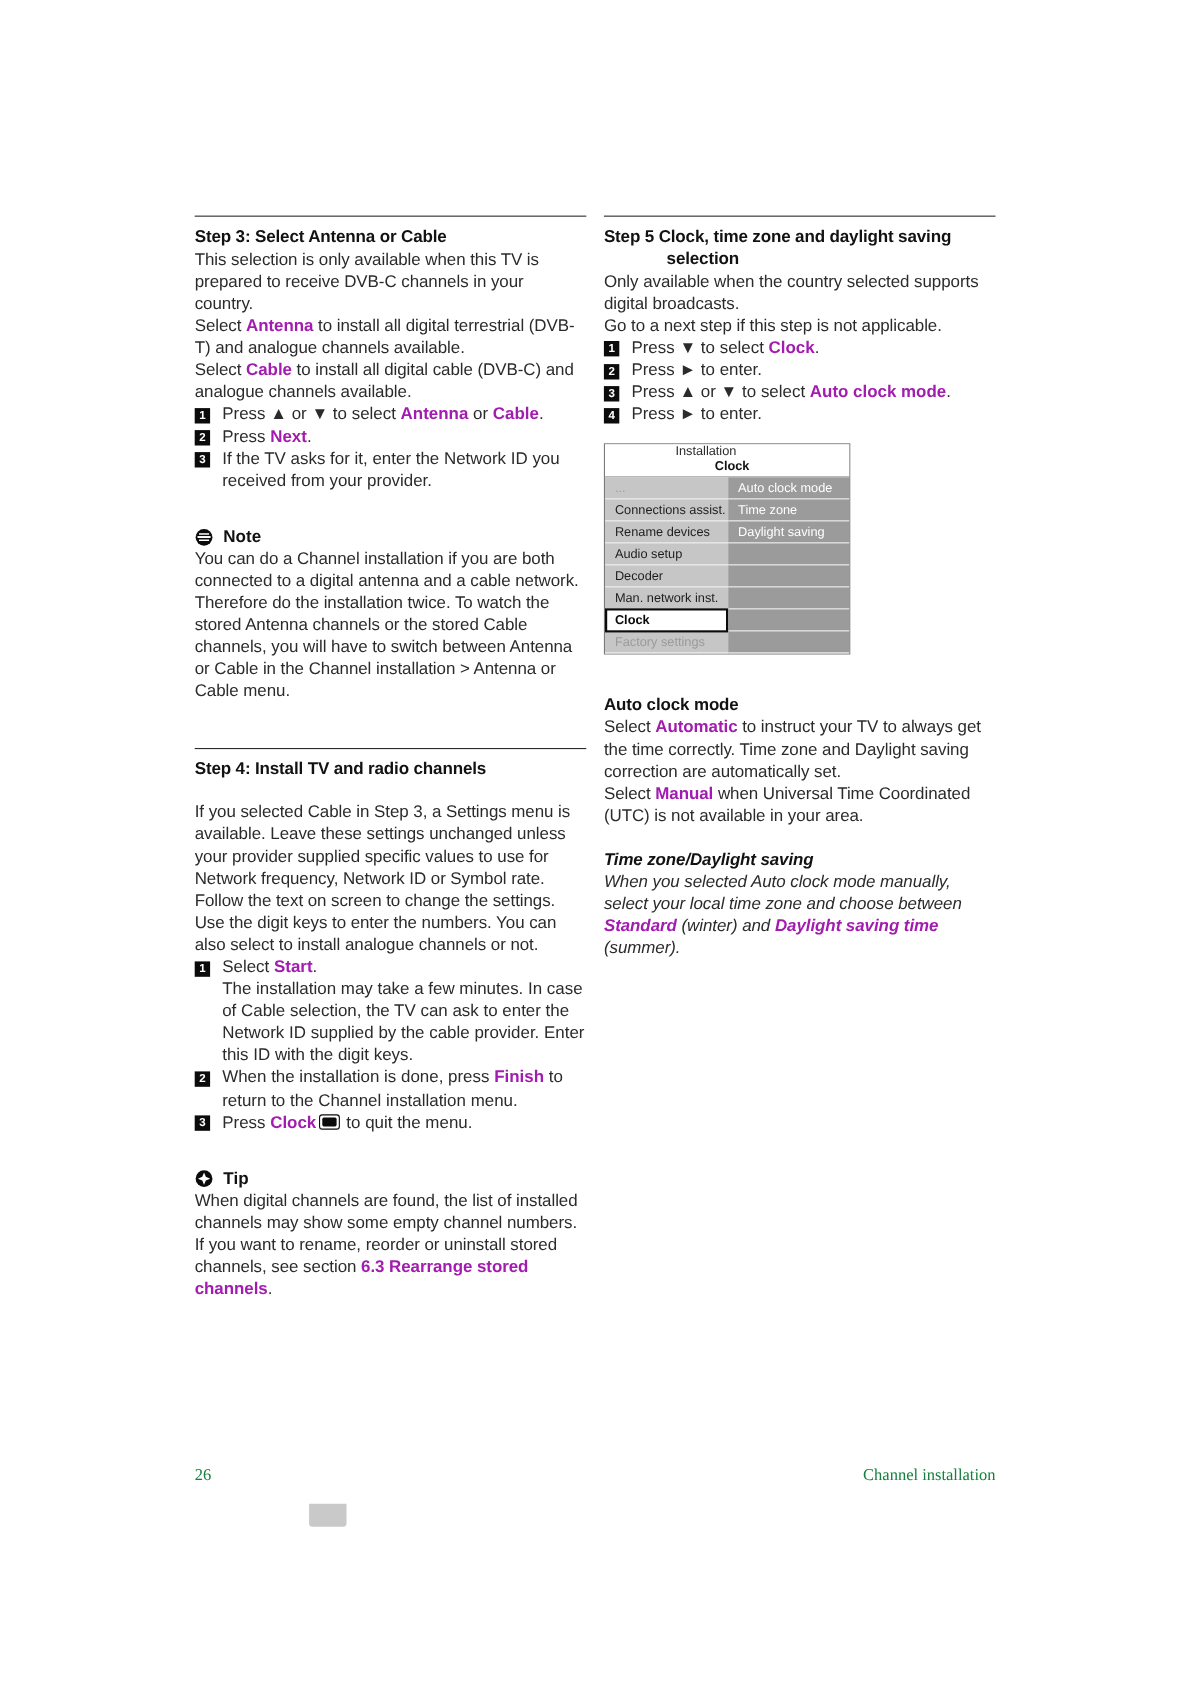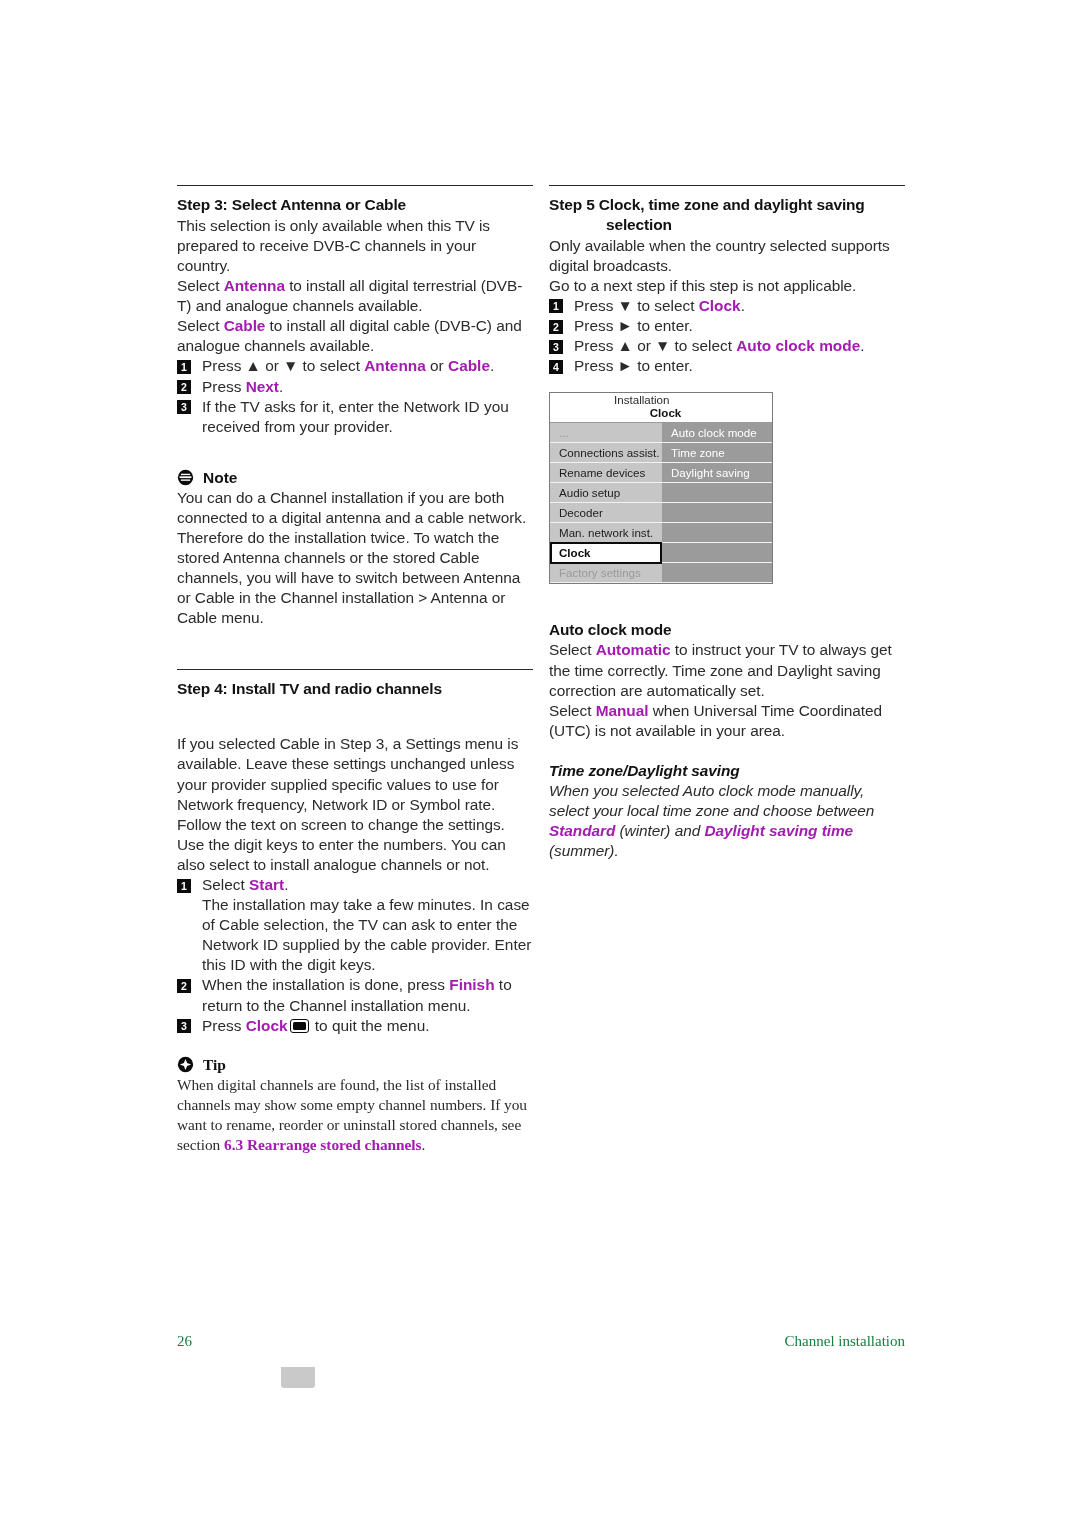--- a/index.html
+++ b/index.html
@@ -17,21 +17,21 @@
   }
   .page {
     position: absolute;
     left: 0; top: 0;
     width: 1080px;
     height: 1528px;
     overflow: hidden;
   }
   .col {
     position: absolute;
-    top: 185px;
+    top: 196px;
     width: 356px;
   }
   .col-left  { left: 177px; }
   .col-right { left: 549px; }
 
   .rule {
     border-top: 1.3px solid #2a2a2a;
     margin: 0 0 9px 0;
     height: 0;
   }
@@ -49,21 +49,21 @@
     padding-left: 57px;
   }
 
   p.body {
     font-size: 15.4px;
     line-height: 20.1px;
     margin: 0;
     color: #2b2b2b;
     letter-spacing: -0.05px;
   }
-  p.gap { margin-top: 36px; }
+  p.gap { margin-top: 20px; }
 
   b, .b { font-weight: bold; color: #a21caf; }
 
   
   ol.nums {
     list-style: none;
     margin: 0;
     padding: 0;
   }
   ol.nums li {
@@ -104,21 +104,21 @@
     font-weight: bold;
     color: #121212;
   }
   .ico {
     width: 17px;
     height: 17px;
     display: inline-block;
     flex: 0 0 auto;
   }
   .note-block { margin-top: 32px; }
-  .tip-block  { margin-top: 20px; font-family: Liberation Serif, serif; }
+  .tip-block  { margin-top: 32px; }
   .step4-block { margin-top: 40px; }
   .steps-gap2 { margin-top: 28px; }
 
   .menu-key {
     display: inline-block;
     width: 19px;
     height: 14px;
     border: 1.6px solid #0b0b0b;
     border-radius: 3px;
     position: relative;

